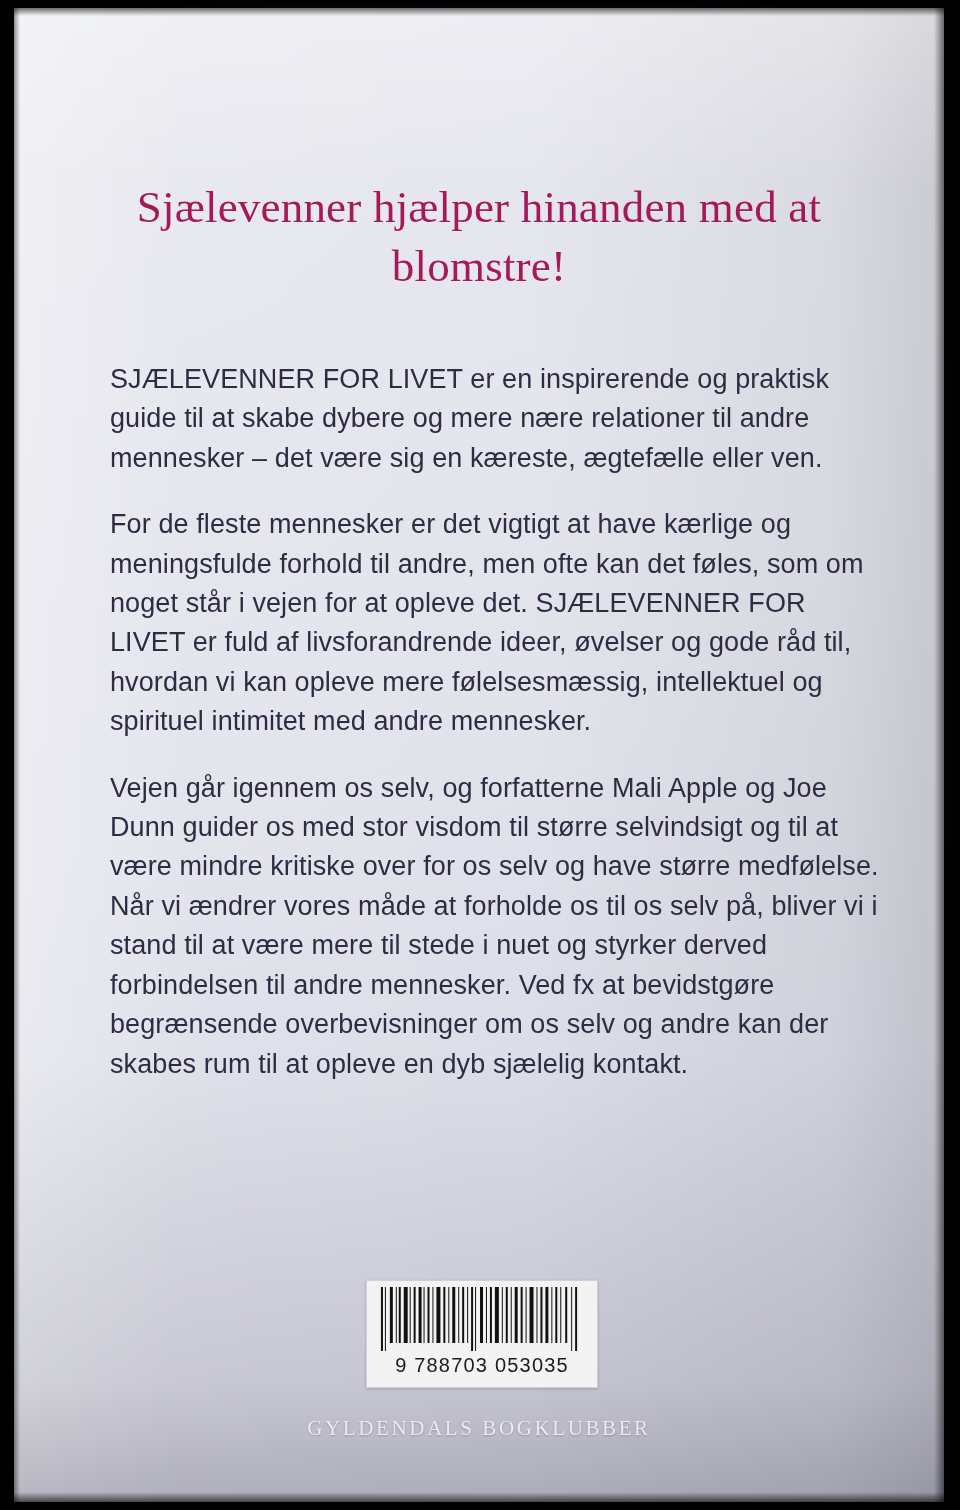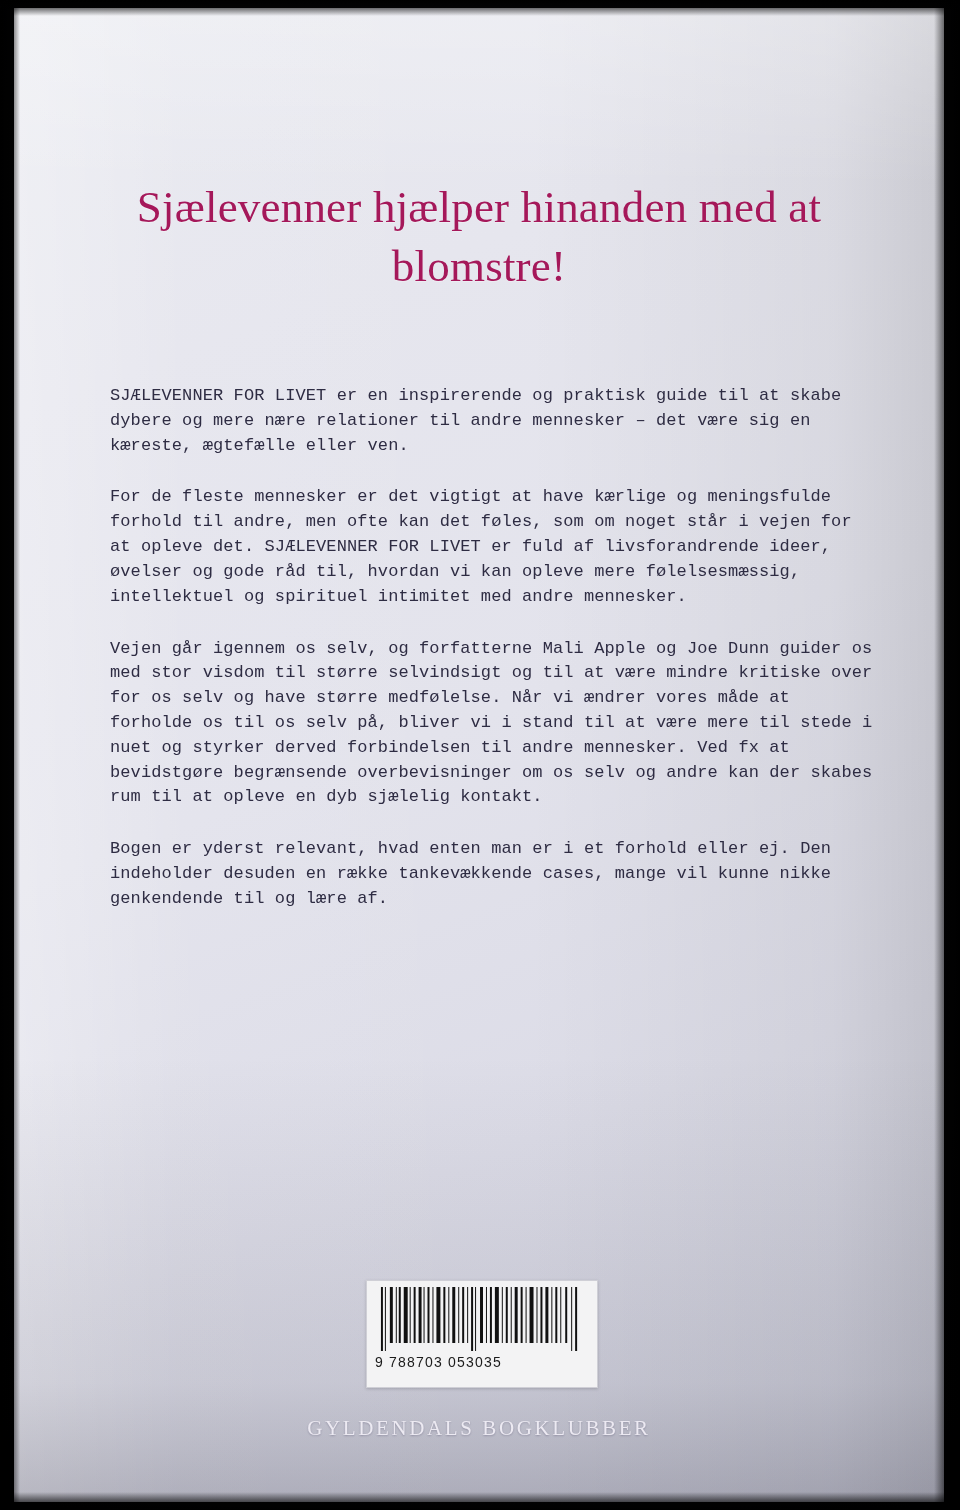--- a/index.html
+++ b/index.html
@@ -77,25 +77,25 @@
     font-family: "Liberation Serif", serif;
     font-size: 45px;
     line-height: 1.32;
     letter-spacing: 0.2px;
     text-shadow: 0 1px 1px rgba(255,255,255,0.35);
   }
 
   .body-copy {
     position: absolute;
     left: 96px;
-    top: 376px;
+    top: 352px;
     width: 770px;
     color: #2e2c43;
-    font-family: Liberation Mono, monospace;
-    font-size: 17px;
+    font-family: Liberation Sans, sans-serif;
+    font-size: 27px;
     line-height: 1.46;
     letter-spacing: 0.1px;
   }
   .body-copy p {
     margin: 0 0 27px 0;
   }
   .body-copy p:last-child { margin-bottom: 0; }
 
   .barcode-wrap {
     position: absolute;
@@ -109,23 +109,23 @@
     padding: 6px 8px 4px 8px;
     box-sizing: border-box;
   }
   .bars {
     height: 64px;
     width: 100%;
     display: block;
   }
   .barcode-digits {
     margin-top: 3px;
-    text-align: left;
+    text-align: center;
     font-family: "Liberation Sans", sans-serif;
-    font-size: 14px;
+    font-size: 20px;
     letter-spacing: 1.2px;
     color: #1b1b1b;
   }
 
   .publisher {
     position: absolute;
     left: 0;
     top: 1408px;
     width: 930px;
     text-align: center;
@@ -179,21 +179,20 @@
 
   <div class="cover">
     <div class="content">
 
       <div class="headline">Sjælevenner hjælper hinanden med at blomstre!</div>
 
       <div class="body-copy">
         <p>SJÆLEVENNER FOR LIVET er en inspirerende og praktisk guide til at skabe dybere og mere nære relationer til andre mennesker – det være sig en kæreste, ægtefælle eller ven.</p>
         <p>For de fleste mennesker er det vigtigt at have kærlige og meningsfulde forhold til andre, men ofte kan det føles, som om noget står i vejen for at opleve det. SJÆLEVENNER FOR LIVET er fuld af livsforandrende ideer, øvelser og gode råd til, hvordan vi kan opleve mere følelsesmæssig, intellektuel og spirituel intimitet med andre mennesker.</p>
         <p>Vejen går igennem os selv, og forfatterne Mali Apple og Joe Dunn guider os med stor visdom til større selvindsigt og til at være mindre kritiske over for os selv og have større medfølelse. Når vi ændrer vores måde at forholde os til os selv på, bliver vi i stand til at være mere til stede i nuet og styrker derved forbindelsen til andre mennesker. Ved fx at bevidstgøre begrænsende overbevisninger om os selv og andre kan der skabes rum til at opleve en dyb sjælelig kontakt.</p>
-        <p>Bogen er yderst relevant, hvad enten man er i et forhold eller ej. Den indeholder desuden en række tankevækkende cases, mange vil kunne nikke genkendende til og lære af.</p>
       </div>
 
       <div class="barcode-wrap">
         <svg class="bars" viewBox="0 0 216 64" preserveAspectRatio="none">
           <rect x="0" y="0" width="216" height="64" fill="#f3f3f4"></rect>
           <g fill="#111">
             <rect x="6" y="0" width="2" height="64"></rect>
             <rect x="10" y="0" width="1" height="64"></rect>
             <rect x="15" y="0" width="3" height="56"></rect>
             <rect x="21" y="0" width="1" height="56"></rect>

